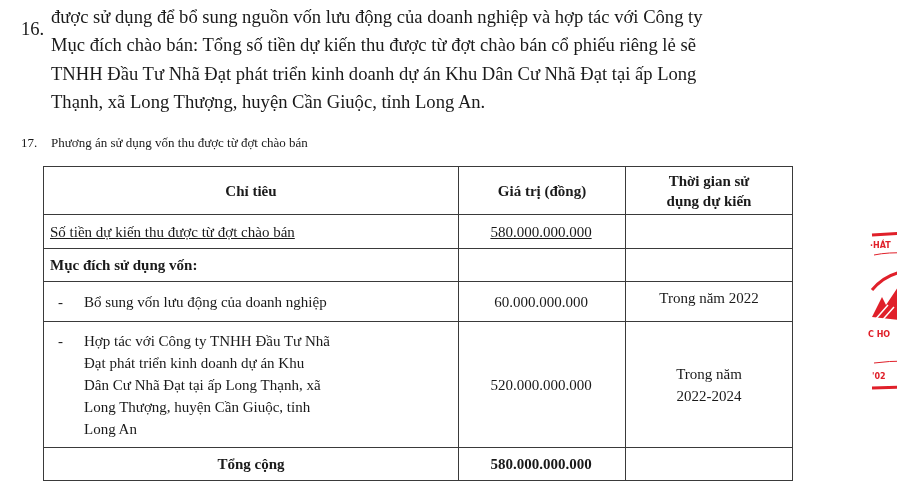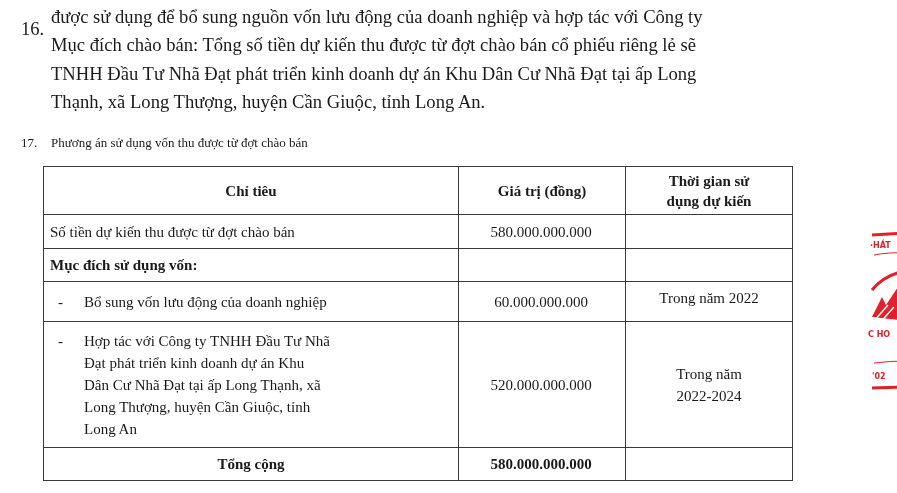--- a/index.html
+++ b/index.html
@@ -26,21 +26,21 @@
   }
   table.fund td, table.fund th {
     border: 1.4px solid #3a3a3a; padding: 0 6px; vertical-align: middle;
   }
   table.fund th { font-weight: bold; text-align: center; }
   .c1 { width: 402px; }
   .c2 { width: 152px; }
   .c3 { width: 154px; }
   tr.hdr { height: 48px; }
   tr.hdr th.c3 { line-height: 20px; }
-  tr.r1 { height: 34px; }
+  tr.r1 { height: 34px; text-decoration: underline; }
   tr.r2 { height: 33px; }
   tr.r3 { height: 40px; }
   tr.r4 { height: 126px; }
   tr.tot { height: 33px; }
   .num-cell { text-align: center; padding-right: 8px !important; }
   .bold { font-weight: bold; }
   .center { text-align: center; }
   .bullet-row { display: flex; }
   .dash { width: 34px; flex: 0 0 34px; padding-left: 8px; box-sizing: border-box; }
   .btext { flex: 1; }

